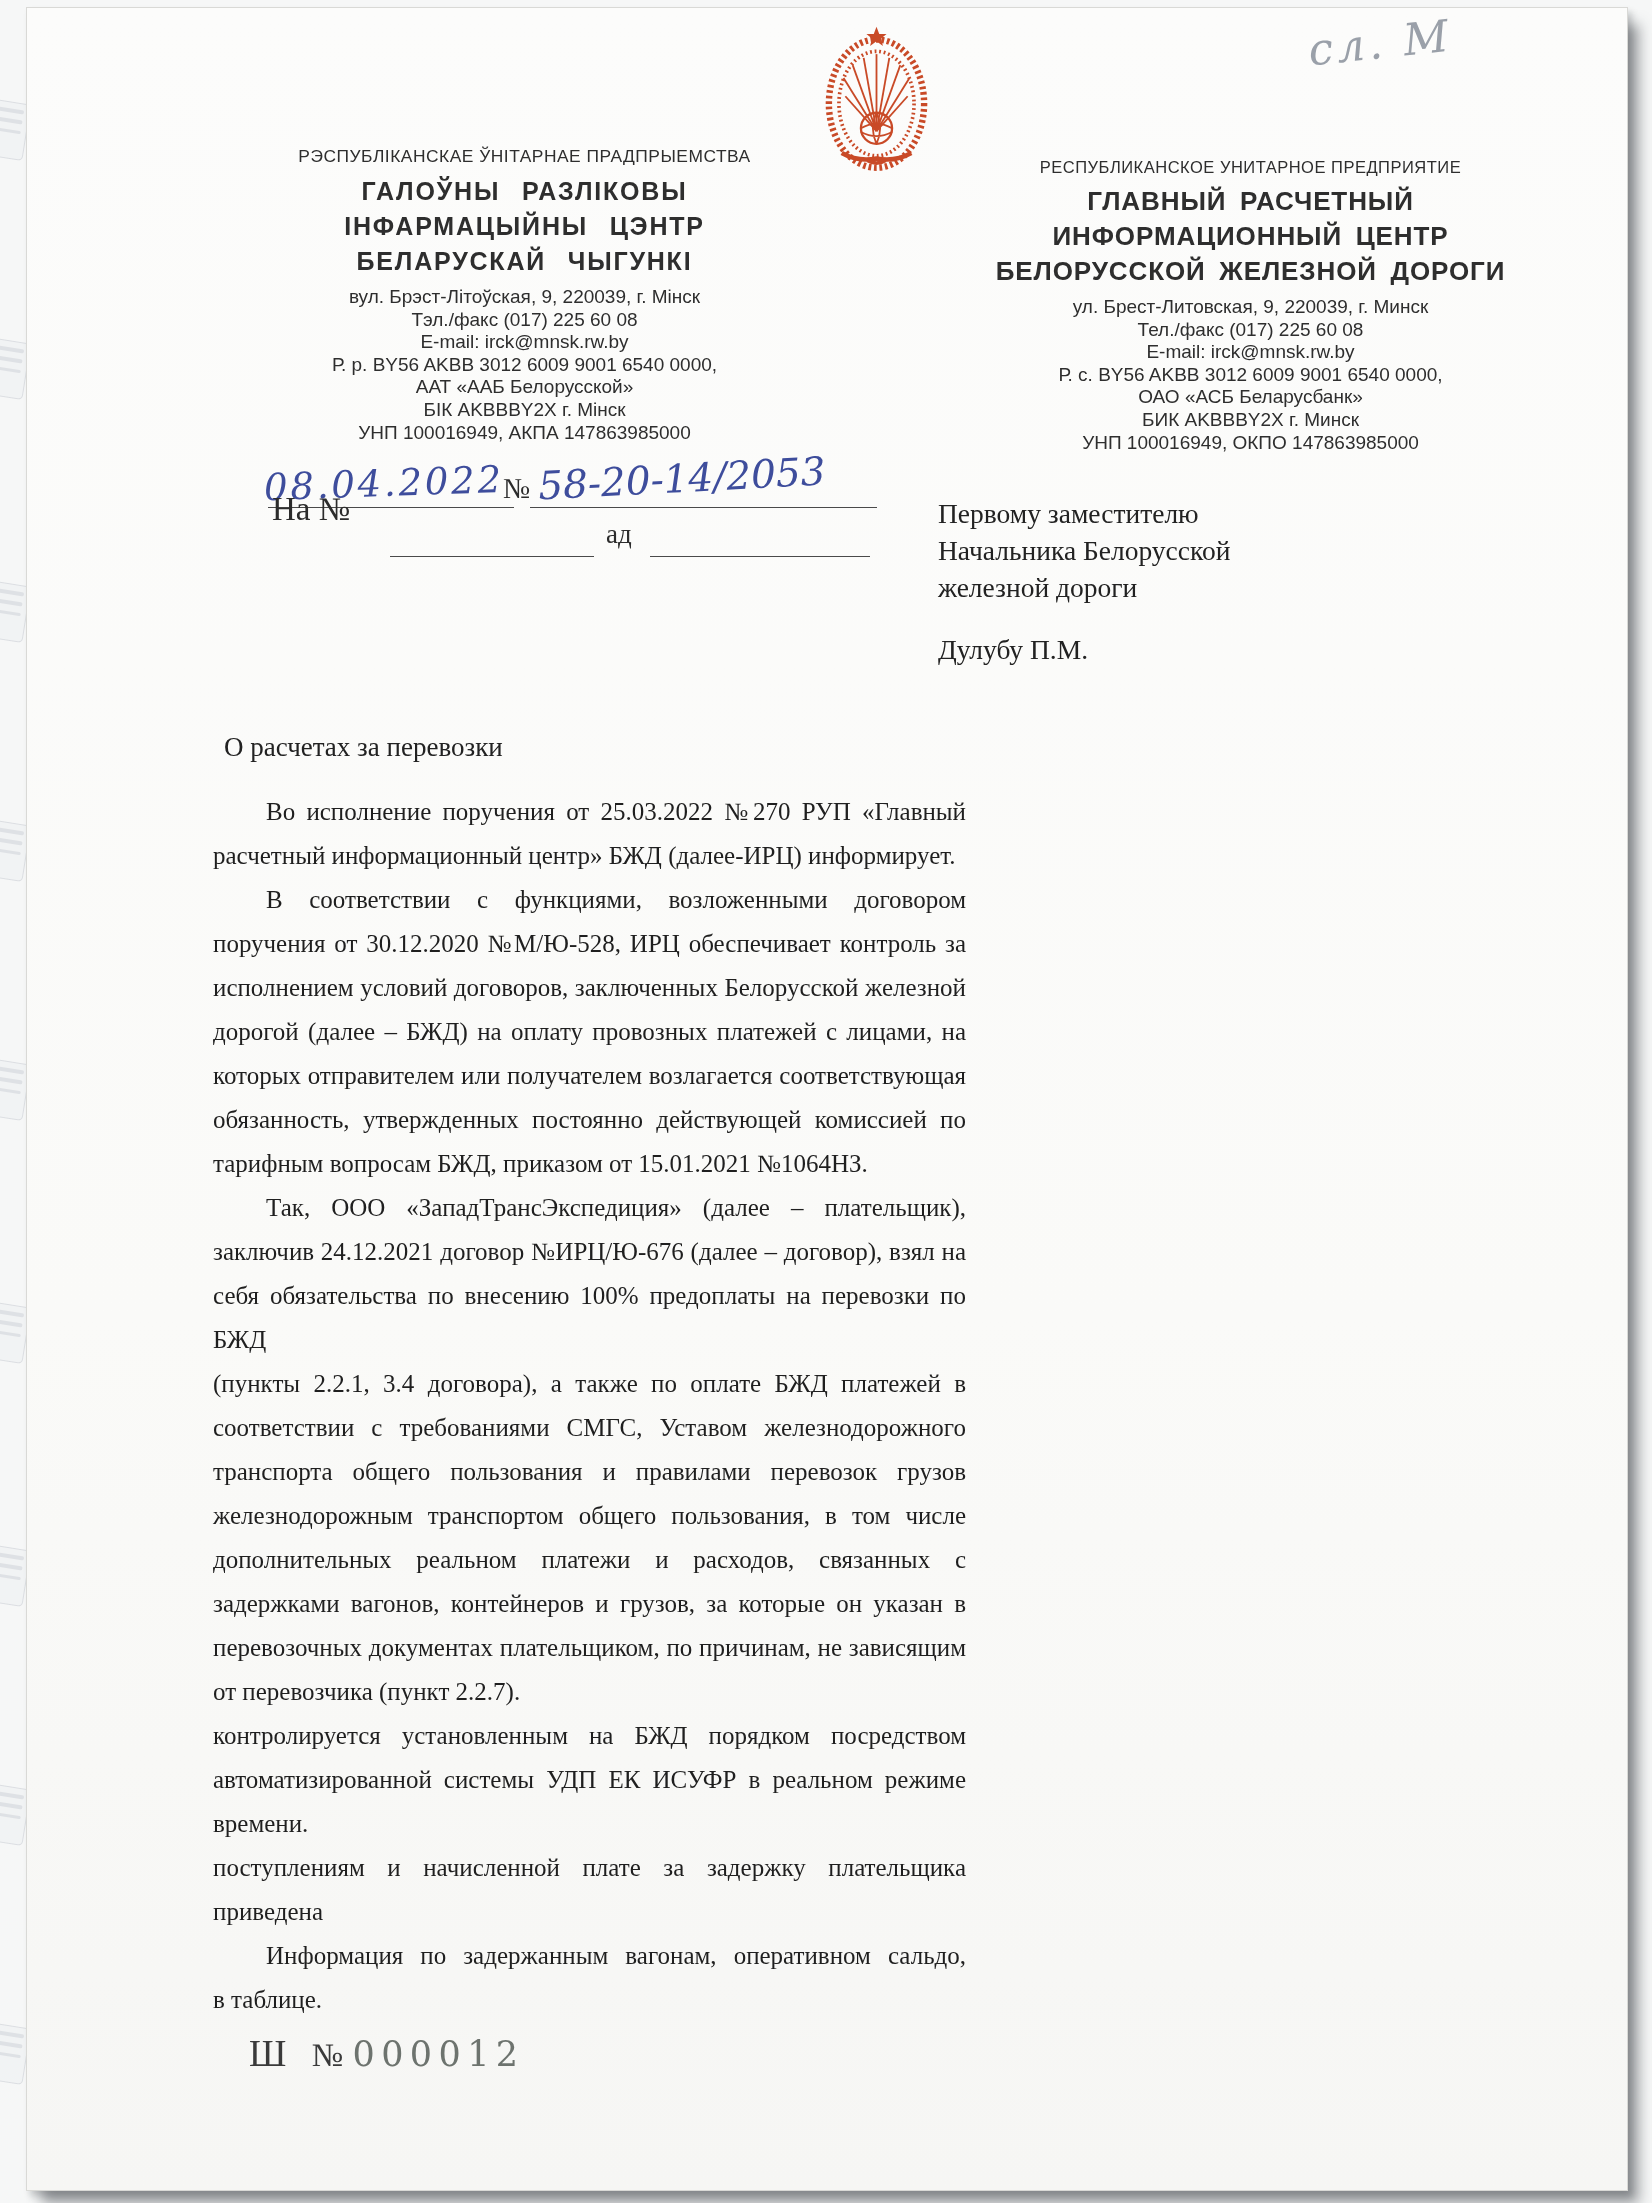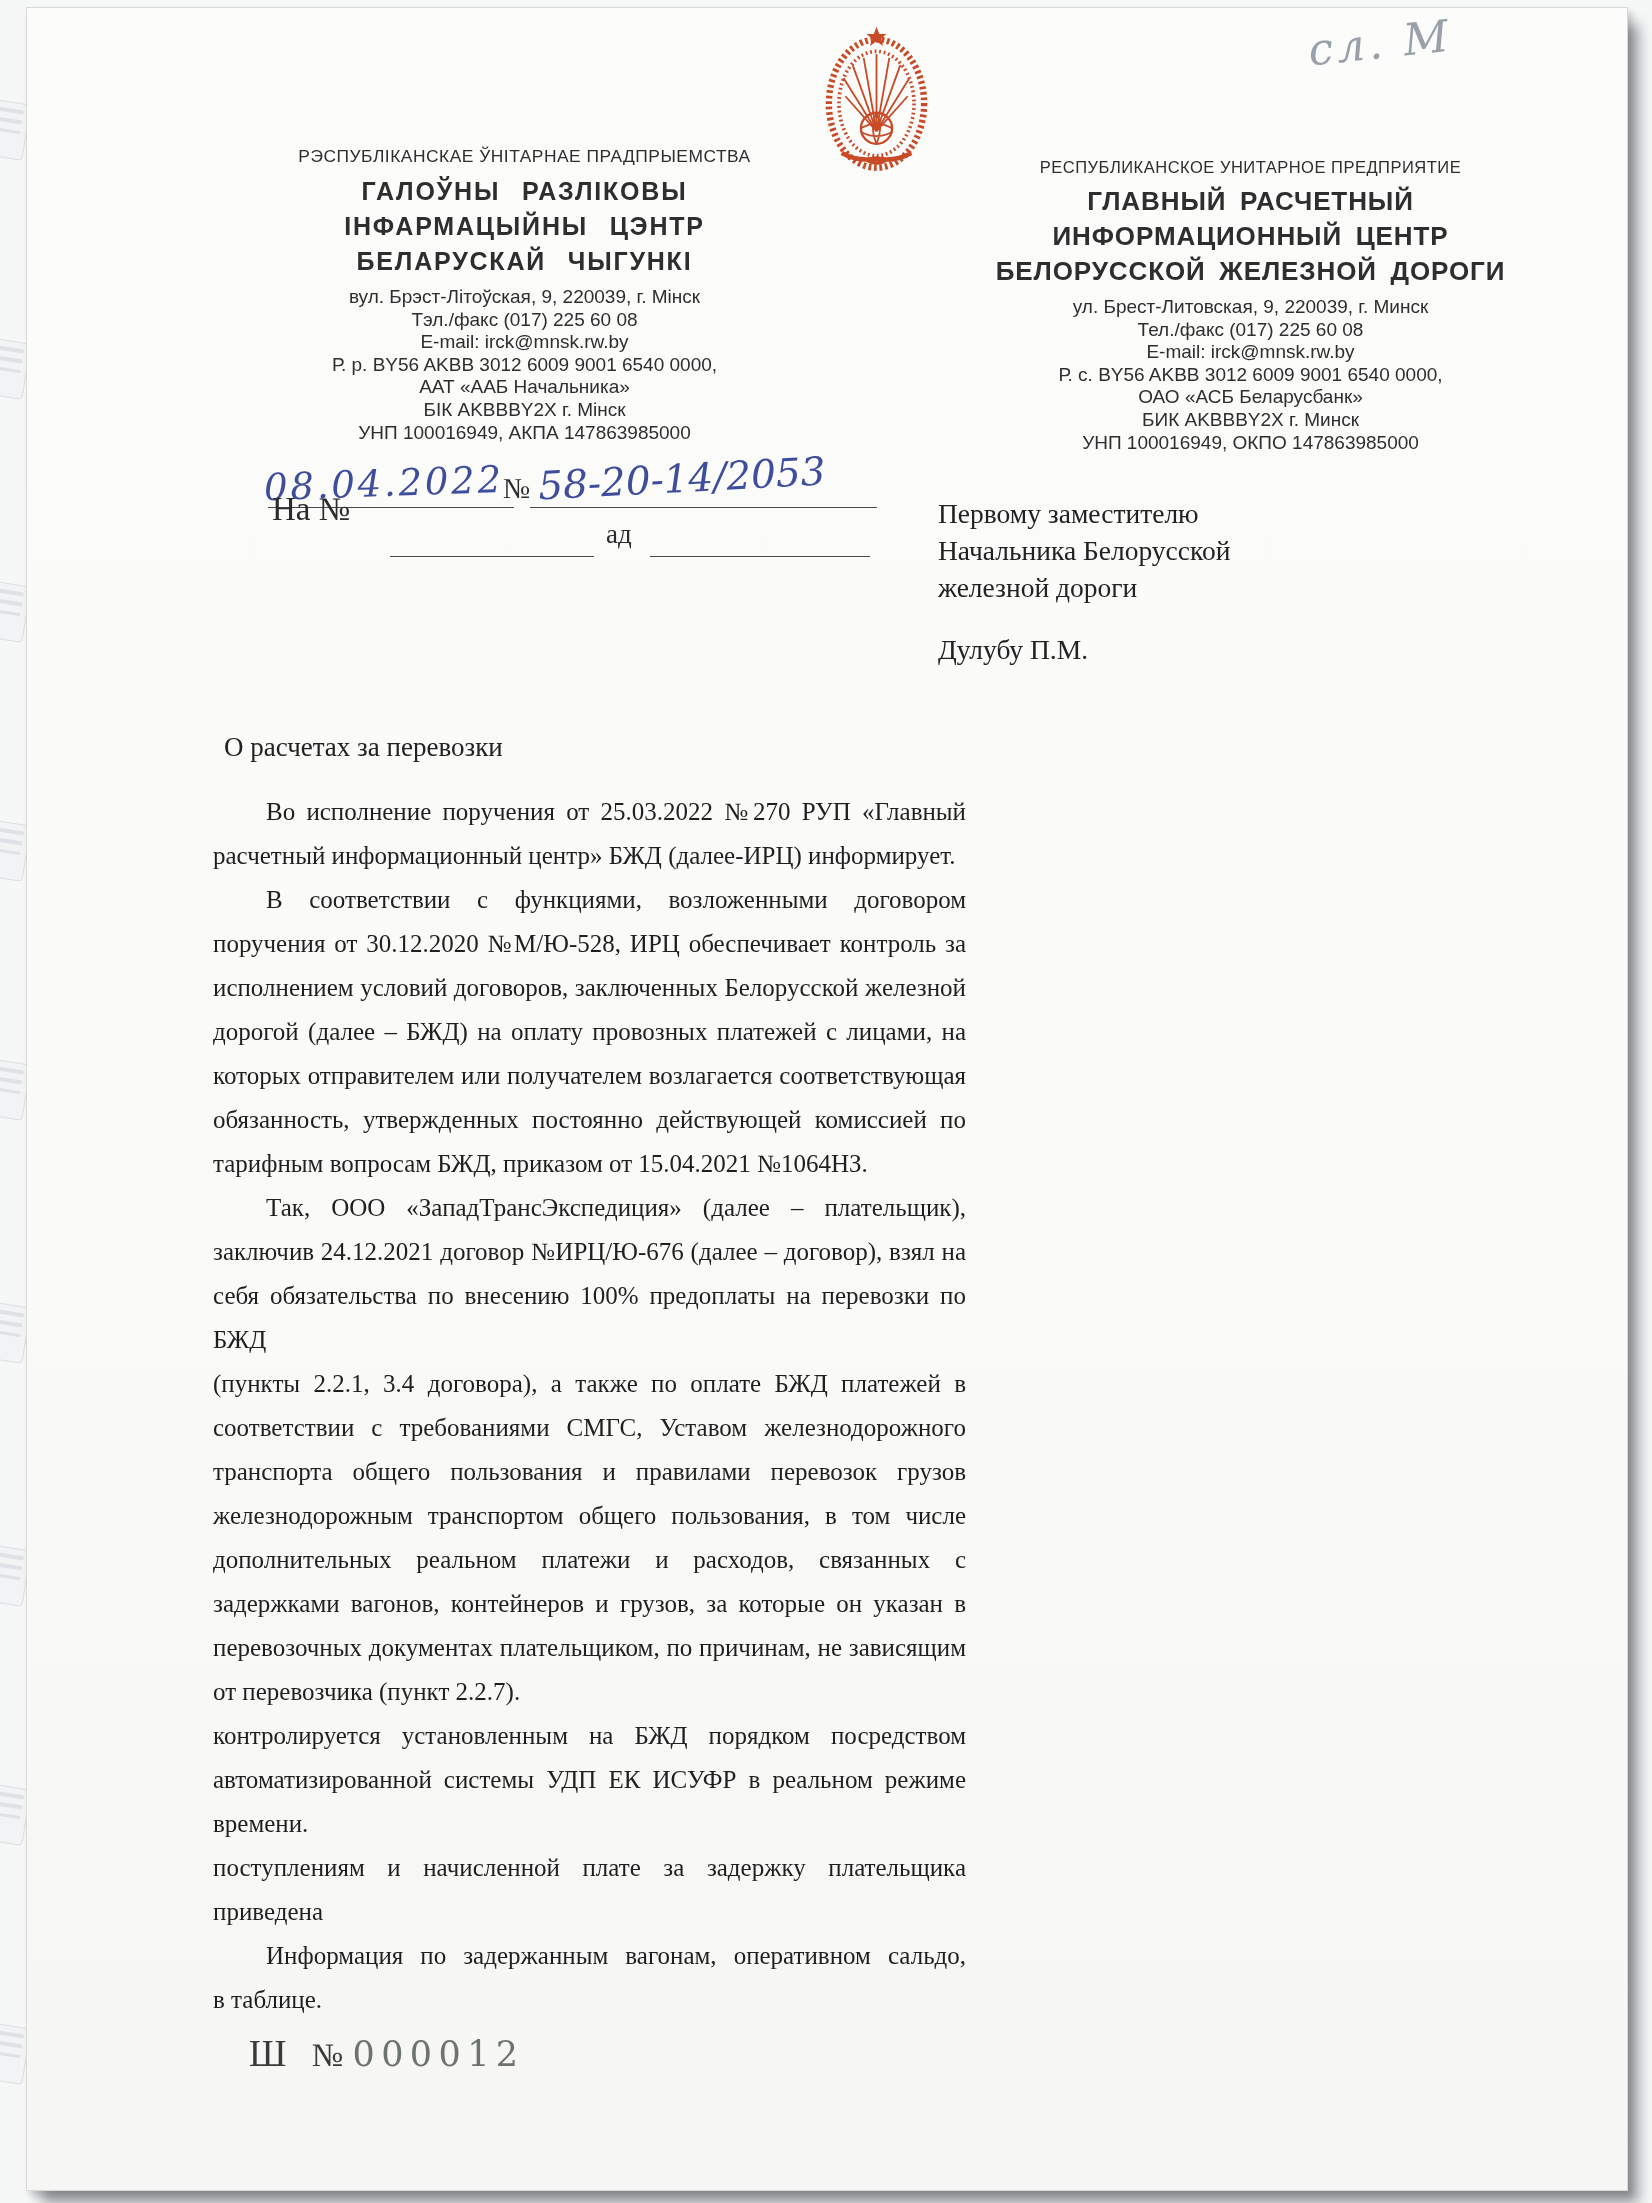--- a/index.html
+++ b/index.html
@@ -143,21 +143,21 @@
   <div class="col col-left">
     <div class="type-line">РЭСПУБЛІКАНСКАЕ ЎНІТАРНАЕ ПРАДПРЫЕМСТВА</div>
     <div class="org-line">ГАЛОЎНЫ РАЗЛІКОВЫ</div>
     <div class="org-line">ІНФАРМАЦЫЙНЫ ЦЭНТР</div>
     <div class="org-line">БЕЛАРУСКАЙ ЧЫГУНКІ</div>
     <div class="addr">
       <div>вул. Брэст-Літоўская, 9, 220039, г. Мінск</div>
       <div>Тэл./факс (017) 225 60 08</div>
       <div>E-mail: irck@mnsk.rw.by</div>
       <div>Р. р. BY56 AKBB 3012 6009 9001 6540 0000,</div>
-      <div>ААТ «ААБ Начальника»</div>
+      <div>ААТ «ААБ Белорусской»</div>
       <div>БІК AKBBBY2X г. Мінск</div>
       <div>УНП 100016949, АКПА 147863985000</div>
     </div>
   </div>
 
   <div class="col col-right">
     <div class="type-line">РЕСПУБЛИКАНСКОЕ УНИТАРНОЕ ПРЕДПРИЯТИЕ</div>
     <div class="org-line">ГЛАВНЫЙ РАСЧЕТНЫЙ</div>
     <div class="org-line">ИНФОРМАЦИОННЫЙ ЦЕНТР</div>
     <div class="org-line">БЕЛОРУССКОЙ ЖЕЛЕЗНОЙ ДОРОГИ</div>
@@ -196,21 +196,21 @@
   <div class="body">
     <div class="ln ln-first">Во исполнение поручения от 25.03.2022 №270 РУП «Главный</div>
     <div class="ln ln-last">расчетный информационный центр» БЖД (далее-ИРЦ) информирует.</div>
 
     <div class="ln ln-first">В соответствии с функциями, возложенными договором</div>
     <div class="ln">поручения от 30.12.2020 №М/Ю-528, ИРЦ обеспечивает контроль за</div>
     <div class="ln">исполнением условий договоров, заключенных Белорусской железной</div>
     <div class="ln">дорогой (далее – БЖД) на оплату провозных платежей с лицами, на</div>
     <div class="ln">которых отправителем или получателем возлагается соответствующая</div>
     <div class="ln">обязанность, утвержденных постоянно действующей комиссией по</div>
-    <div class="ln ln-last">тарифным вопросам БЖД, приказом от 15.04.2021 №1064НЗ.</div>
+    <div class="ln ln-last">тарифным вопросам БЖД, приказом от 15.01.2021 №1064НЗ.</div>
 
     <div class="ln ln-first">Так, ООО «ЗападТрансЭкспедиция» (далее – плательщик),</div>
     <div class="ln">заключив 24.12.2021 договор №ИРЦ/Ю-676 (далее – договор), взял на</div>
     <div class="ln">себя обязательства по внесению 100% предоплаты на перевозки по БЖД</div>
     <div class="ln">(пункты 2.2.1, 3.4 договора), а также по оплате БЖД платежей в</div>
     <div class="ln">соответствии с требованиями СМГС, Уставом железнодорожного</div>
     <div class="ln">транспорта общего пользования и правилами перевозок грузов</div>
     <div class="ln">железнодорожным транспортом общего пользования, в том числе</div>
     <div class="ln">дополнительных реальном платежи и расходов, связанных с</div>
     <div class="ln">задержками вагонов, контейнеров и грузов, за которые он указан в</div>

